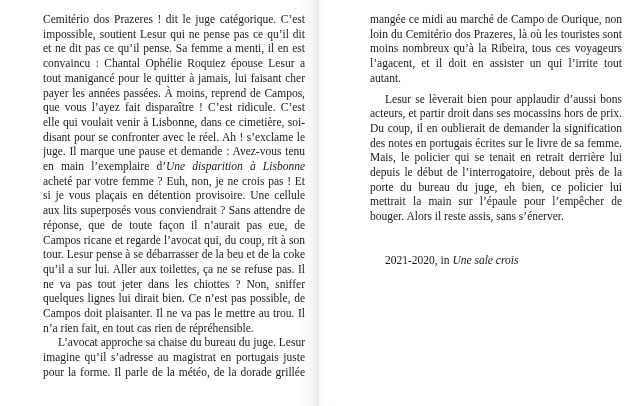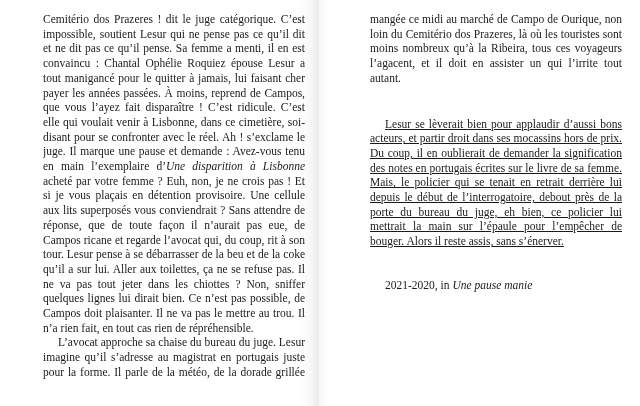--- a/index.html
+++ b/index.html
@@ -42,21 +42,21 @@
     text-rendering: optimizeLegibility;
   }
   .page-left  .text-block { left: 43px; width: 262px; }
   .page-right .text-block { left: 42px; width: 252px; }
 
   .text-block p {
     margin: 0;
     padding: 0;
   }
   .text-block p.indent { text-indent: 15px; }
-  .text-block p.gap-before { margin-top: 31px; text-decoration: underline; }
+  .text-block p.gap-before { margin-top: 6px; }
   .text-block p.continues { text-align-last: justify; }
   .text-block p.attribution {
     margin-top: 29.4px;
     text-align: left;
     text-align-last: left;
   }
   .it { font-style: italic; }
 
   
   .spine {
@@ -88,16 +88,16 @@
         <p class="indent continues"><span>L’avocat approche sa chaise du bureau du juge. Lesur imagine qu’il s’adresse au magistrat en portugais juste pour la forme. Il parle de la météo, de la dorade grillée</span></p>
       </div>
   </div>
 
   <div class="spine"></div>
 
   <div class="page page-right">
     <div class="text-block">
         <p><span>mangée ce midi au marché de Campo de Ourique, non loin du Cemitério dos Prazeres, là où les touristes sont moins nombreux qu’à la Ribeira, tous ces voyageurs l’agacent, et il doit en assister un qui l’irrite tout autant.</span></p>
         <p class="indent gap-before"><span>Lesur se lèverait bien pour applaudir d’aussi bons acteurs, et partir droit dans ses mocassins hors de prix. Du coup, il en oublierait de demander la signification des notes en portugais écrites sur le livre de sa femme. Mais, le policier qui se tenait en retrait derrière lui depuis le début de l’interrogatoire, debout près de la porte du bureau du juge, eh bien, ce policier lui mettrait la main sur l’épaule pour l’empêcher de bouger. Alors il reste assis, sans s’énerver.</span></p>
-        <p class="indent attribution"><span>2021-2020, in </span><span class="it">Une pause manie</span></p>
+        <p class="indent attribution"><span>2021-2020, in </span><span class="it">Une sale crois</span></p>
       </div>
   </div>
 </div>
 
 </body></html>

